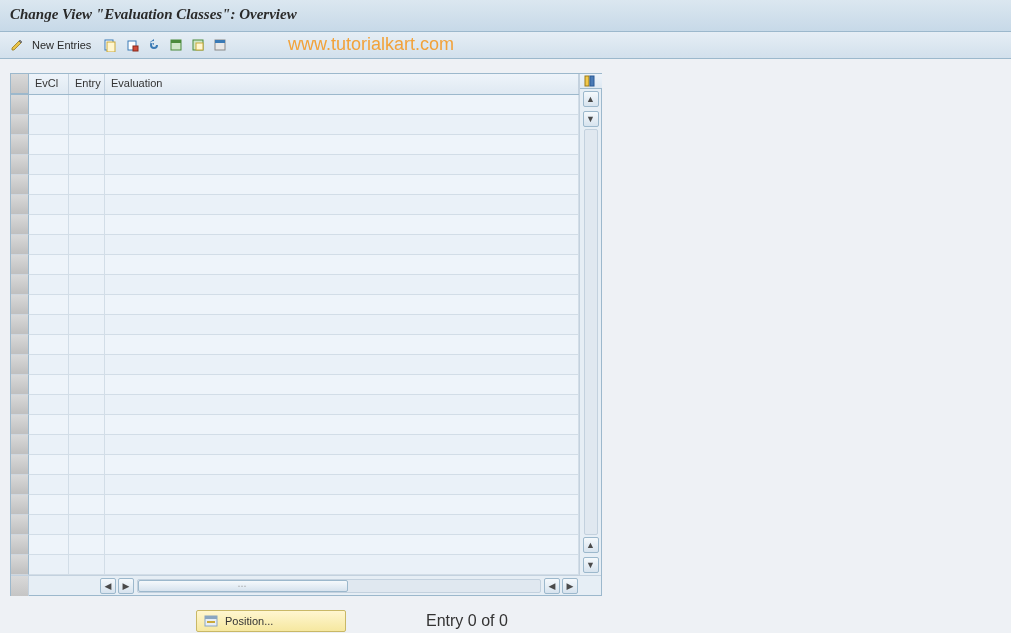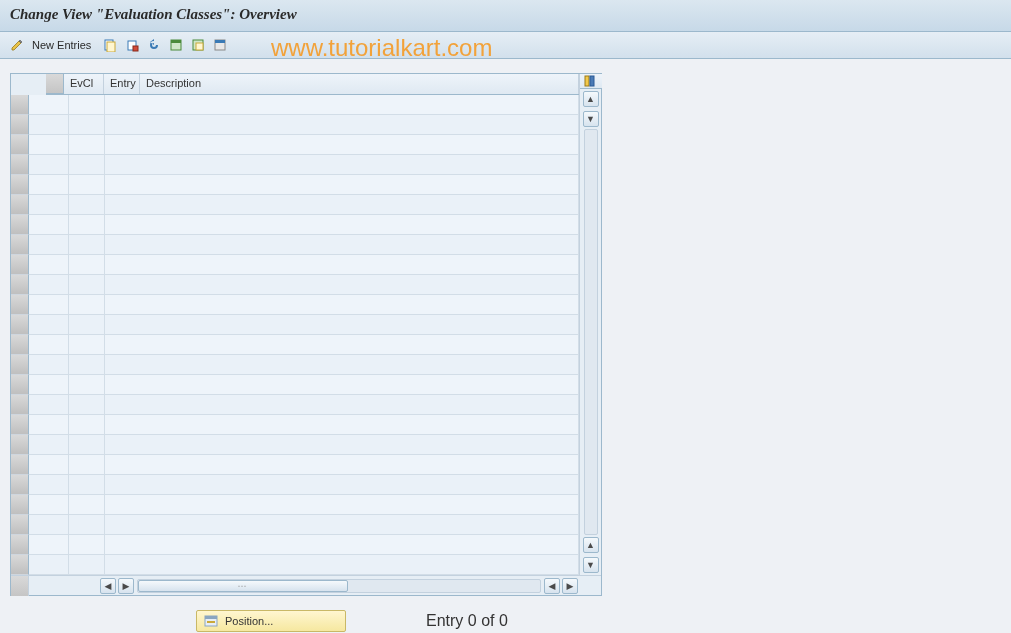--- a/index.html
+++ b/index.html
@@ -41,23 +41,23 @@
     cursor: pointer;
   }
   .toolbar .new-entries {
     color: #2a2a2a;
     padding: 0 6px 0 2px;
     cursor: pointer;
     font-size: 11px;
   }
   .watermark {
     position: absolute;
-    left: 271px;
+    left: 288px;
     top: 2px;
-    font-size: 24px;
+    font-size: 18px;
     color: #f2a23a;
     font-weight: 500;
     font-family: Arial, sans-serif;
     pointer-events: none;
   }
   .work-area {
     padding: 14px 10px 6px 10px;
     background: #eef1f5;
   }
   .table-wrap {
@@ -66,21 +66,20 @@
     width: 592px;
   }
   .grid {
     display: flex;
   }
   .grid-main { flex: 1; }
   .grid-header {
     display: flex;
     background: #d946ef;
     border-bottom: 1px solid #9cb8cc;
-    margin-left: 35px;
   }
   .rowsel-h, .rowsel {
     width: 18px;
     min-width: 18px;
     background: linear-gradient(#d9d9d9, #bfbfbf);
     border-right: 1px solid #9cb8cc;
     border-bottom: 1px solid #cfd6de;
     height: 20px;
   }
   .rowsel-h { background: linear-gradient(#d9d9d9,#c5c5c5); border-bottom:1px solid #9cb8cc; }
@@ -234,21 +233,21 @@
 </div>
 
 <div class="work-area">
   <div class="table-wrap">
     <div class="grid">
       <div class="grid-main">
         <div class="grid-header">
           <div class="rowsel-h"></div>
           <div class="col-h col-evcl">EvCl</div>
           <div class="col-h col-info">Entry</div>
-          <div class="col-h col-desc">Description</div>
+          <div class="col-h col-desc">Evaluation</div>
         </div>
         <div class="grid-body" id="grid-body">
             <div class="grid-row">
               <div class="rowsel"></div>
               <div class="grid-cell col-evcl"></div>
               <div class="grid-cell col-info"></div>
               <div class="grid-cell col-desc"></div>
             </div>
             <div class="grid-row">
               <div class="rowsel"></div>

